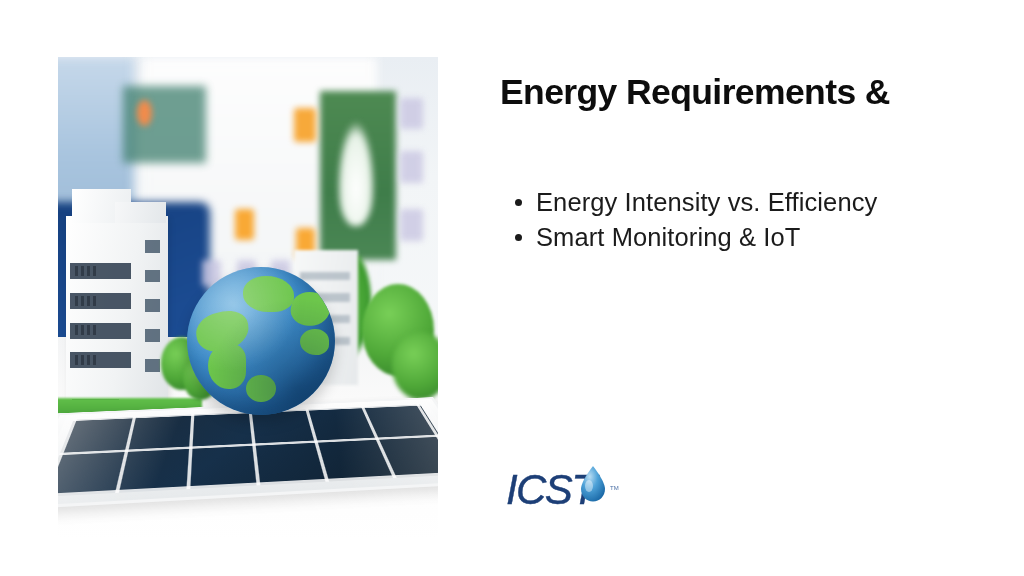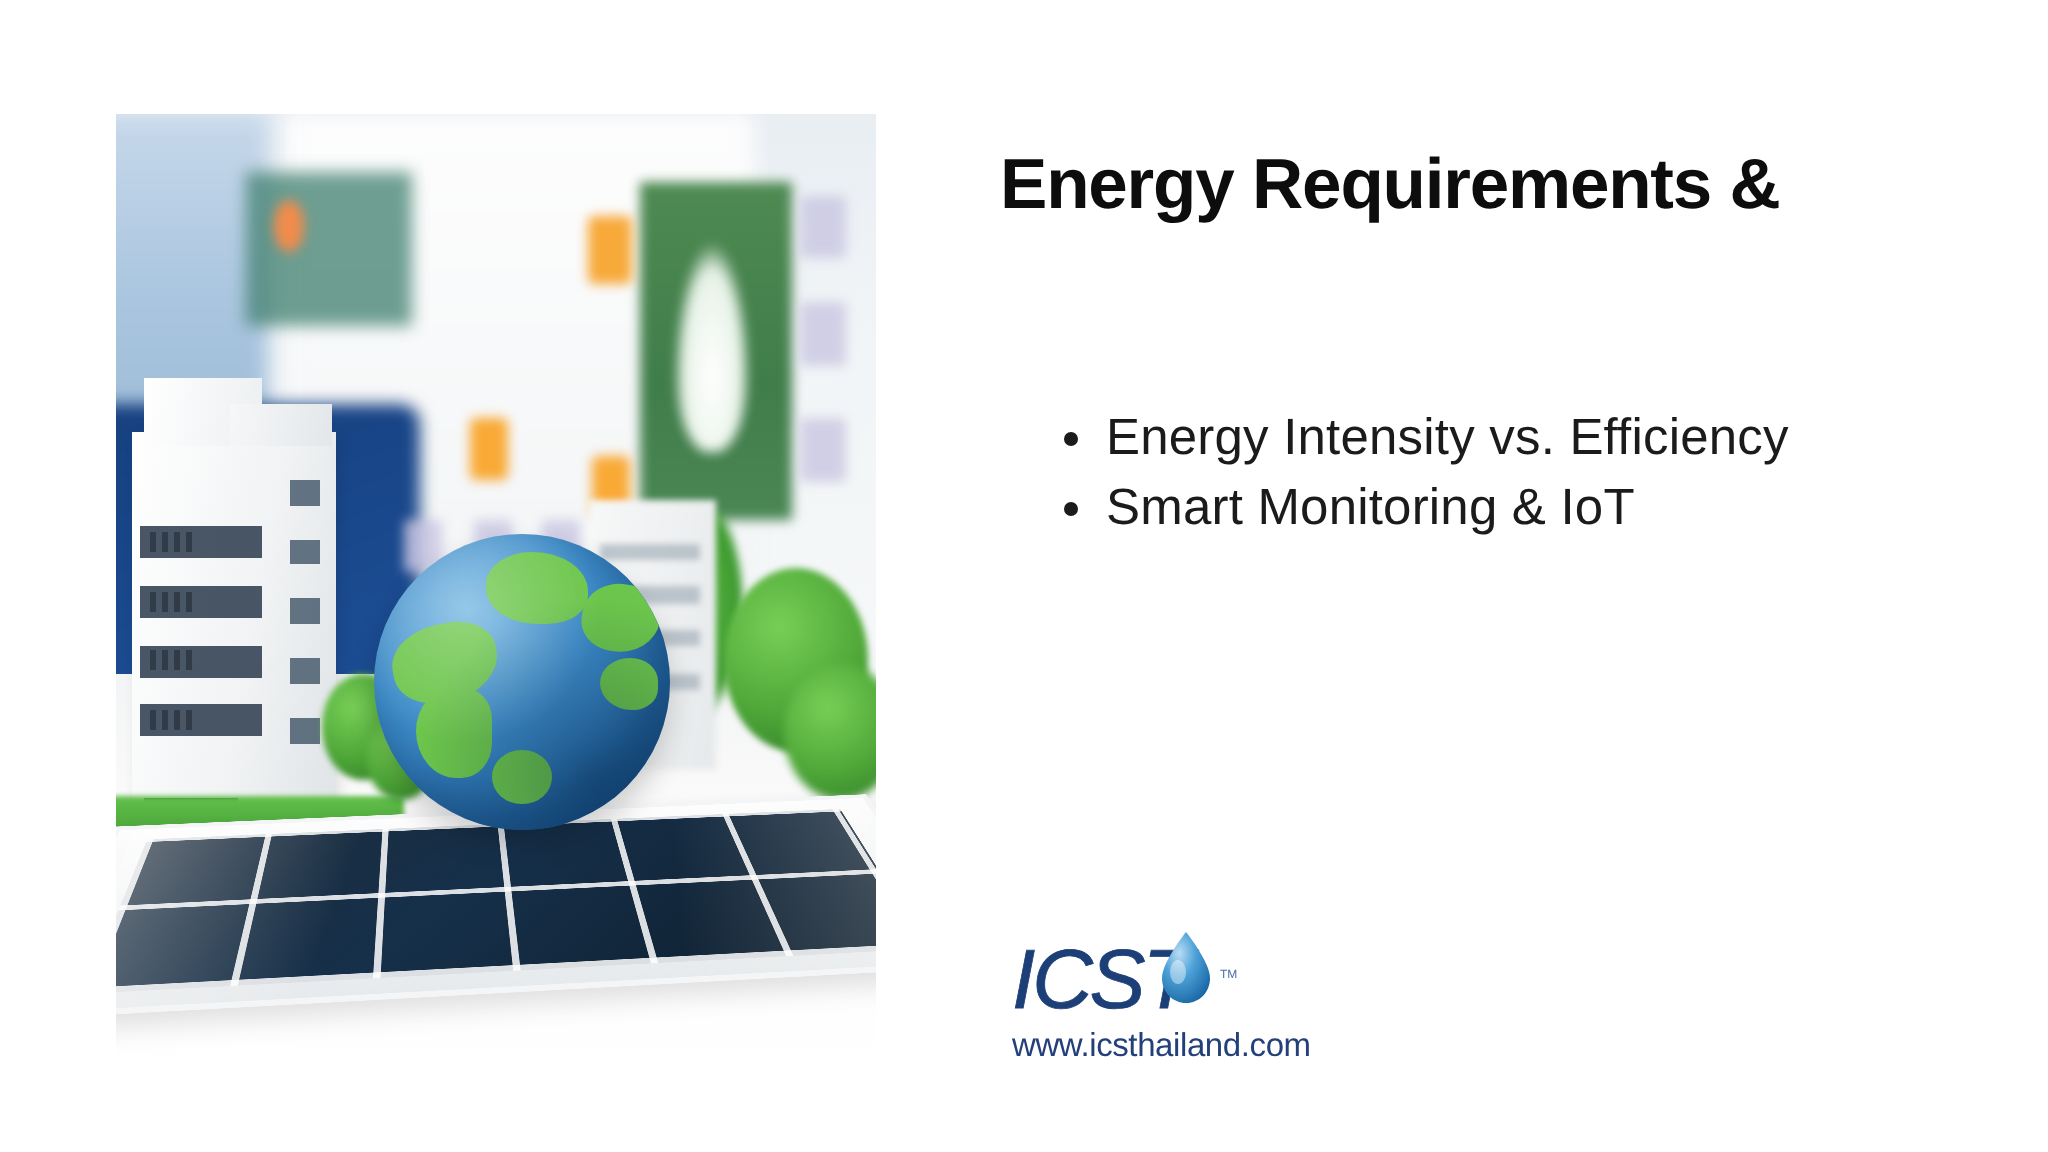--- a/index.html
+++ b/index.html
@@ -302,21 +302,21 @@
     font-size: 35.5px;
     line-height: 1.18;
     letter-spacing: -0.6px;
     color: #0d0d0d;
   }
   .bullets {
     position: absolute;
     left: 28px;
     top: 186px;
     width: 440px;
-    margin: 17px;
+    margin: 0;
     padding: 0 0 0 22px;
     list-style: none;
   }
   .bullets li {
     position: relative;
     font-family: "Liberation Sans", sans-serif;
     font-weight: 400;
     font-size: 25.5px;
     line-height: 1.30;
     color: #1b1b1b;
@@ -484,17 +484,16 @@
                 <stop offset="45%" stop-color="#4ea2d8"></stop>
                 <stop offset="100%" stop-color="#1b6aa8"></stop>
               </radialGradient>
             </defs>
             <path d="M15 1 C15 1 3 16 3 24 C3 31.2 8.4 36.5 15 36.5 C21.6 36.5 27 31.2 27 24 C27 16 15 1 15 1 Z" fill="url(#dropg)"></path>
             <ellipse cx="11" cy="21" rx="4" ry="6" fill="#ffffff" opacity="0.42"></ellipse>
           </svg>
         </span>
         <span class="logo-tm">TM</span>
       </div>
-      <div class="logo-url">www.icsthailand.com</div>
     </div>
 
   </div>
 </div>
 
 </body></html>

